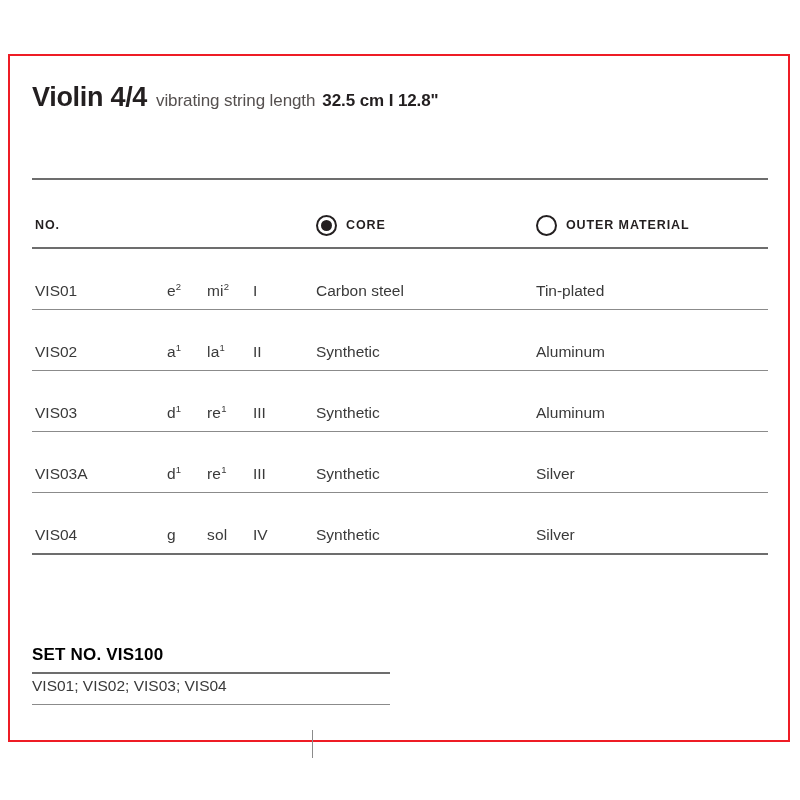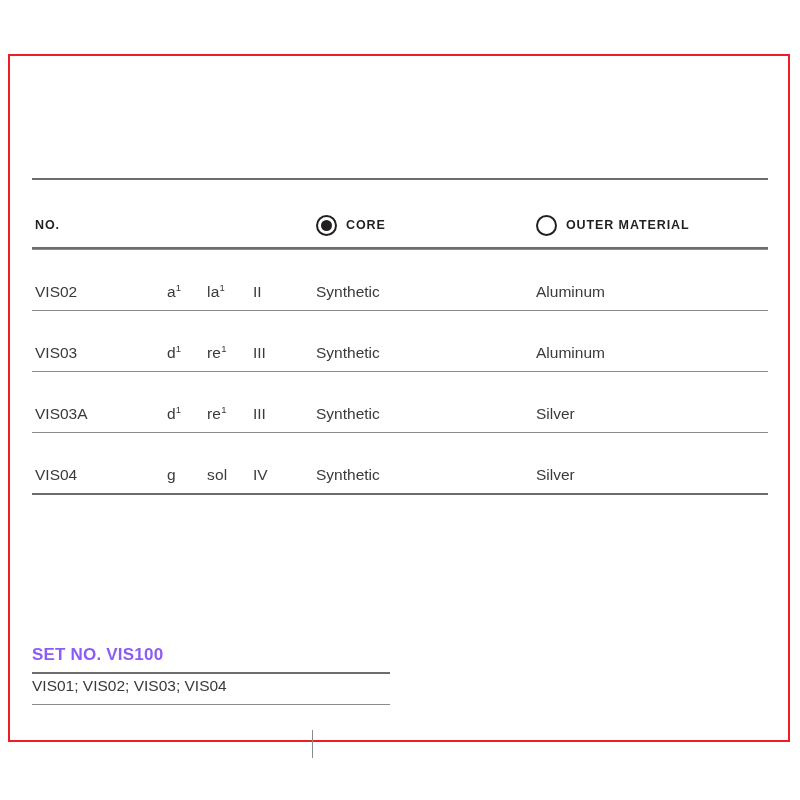--- a/index.html
+++ b/index.html
@@ -179,21 +179,21 @@
     width: 358px;
     flex: 0 0 358px;
   }
   .set-block.right {
     margin-left: 20px;
   }
   .set-title {
     font-size: 17px;
     font-weight: bold;
     letter-spacing: 0.2px;
-    color: #8b5cf6;
+    color: #000000;
     padding-bottom: 7px;
   }
   .set-rule {
     height: 2px;
     background: #6d6d6d;
     width: 100%;
   }
   .set-items {
     font-size: 15.5px;
     color: #3a3a3a;
@@ -217,20 +217,25 @@
 </style>
 </head>
 <body>
 
 <div class="page">
 
   <div class="red-frame"></div>
 
   <div class="content">
 
+    <div class="title-row">
+      <span class="title-main">Violin 4/4</span>
+      <span class="title-sub">vibrating string length</span>
+      <span class="title-len">32.5 cm I 12.8"</span>
+    </div>
 
     <div class="table">
 
       <div class="rule thick"></div>
 
       <div class="row head">
         <div class="c-no hdr-label">NO.</div>
         <div class="c-note"></div>
         <div class="c-solf"></div>
         <div class="c-rom"></div>
@@ -239,20 +244,28 @@
           <span class="hdr-label">CORE</span>
         </div>
         <div class="c-outer hdr-with-icon">
           <span class="dot hollow"></span>
           <span class="hdr-label">OUTER MATERIAL</span>
         </div>
       </div>
 
       <div class="rule thick"></div>
 
+      <div class="row">
+        <div class="c-no">VIS01</div>
+        <div class="c-note note-txt"><span>e</span><sup>2</sup></div>
+        <div class="c-solf note-txt"><span>mi</span><sup>2</sup></div>
+        <div class="c-rom">I</div>
+        <div class="c-core">Carbon steel</div>
+        <div class="c-outer">Tin-plated</div>
+      </div>
       <div class="rule"></div>
 
       <div class="row">
         <div class="c-no">VIS02</div>
         <div class="c-note note-txt"><span>a</span><sup>1</sup></div>
         <div class="c-solf note-txt"><span>la</span><sup>1</sup></div>
         <div class="c-rom">II</div>
         <div class="c-core">Synthetic</div>
         <div class="c-outer">Aluminum</div>
       </div>

